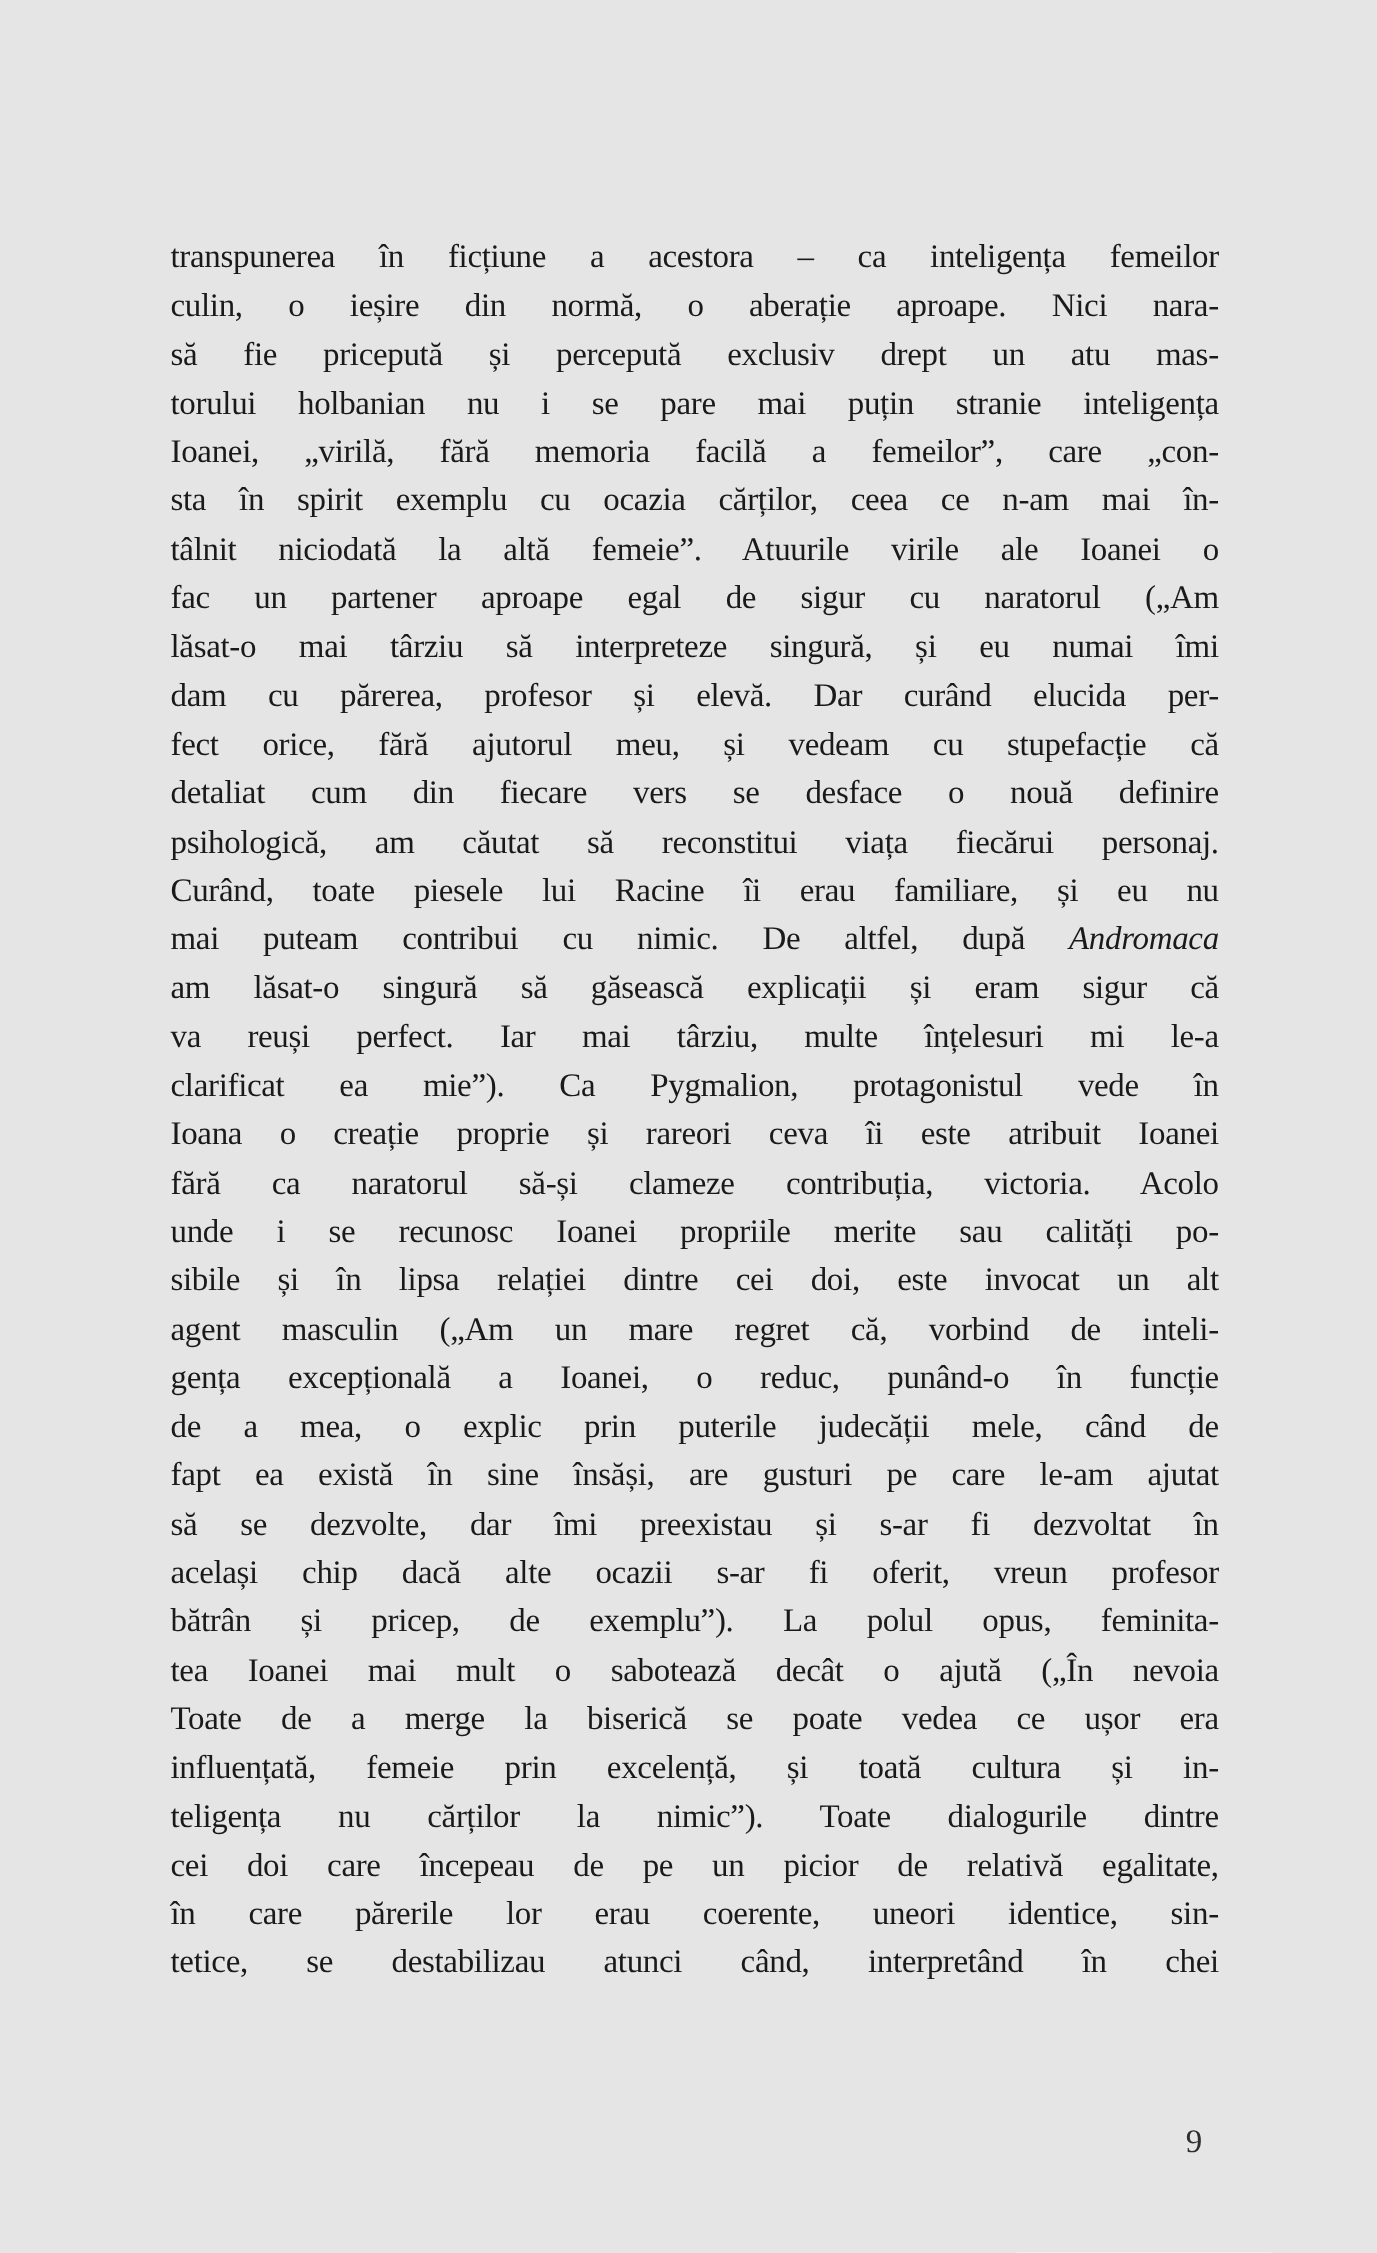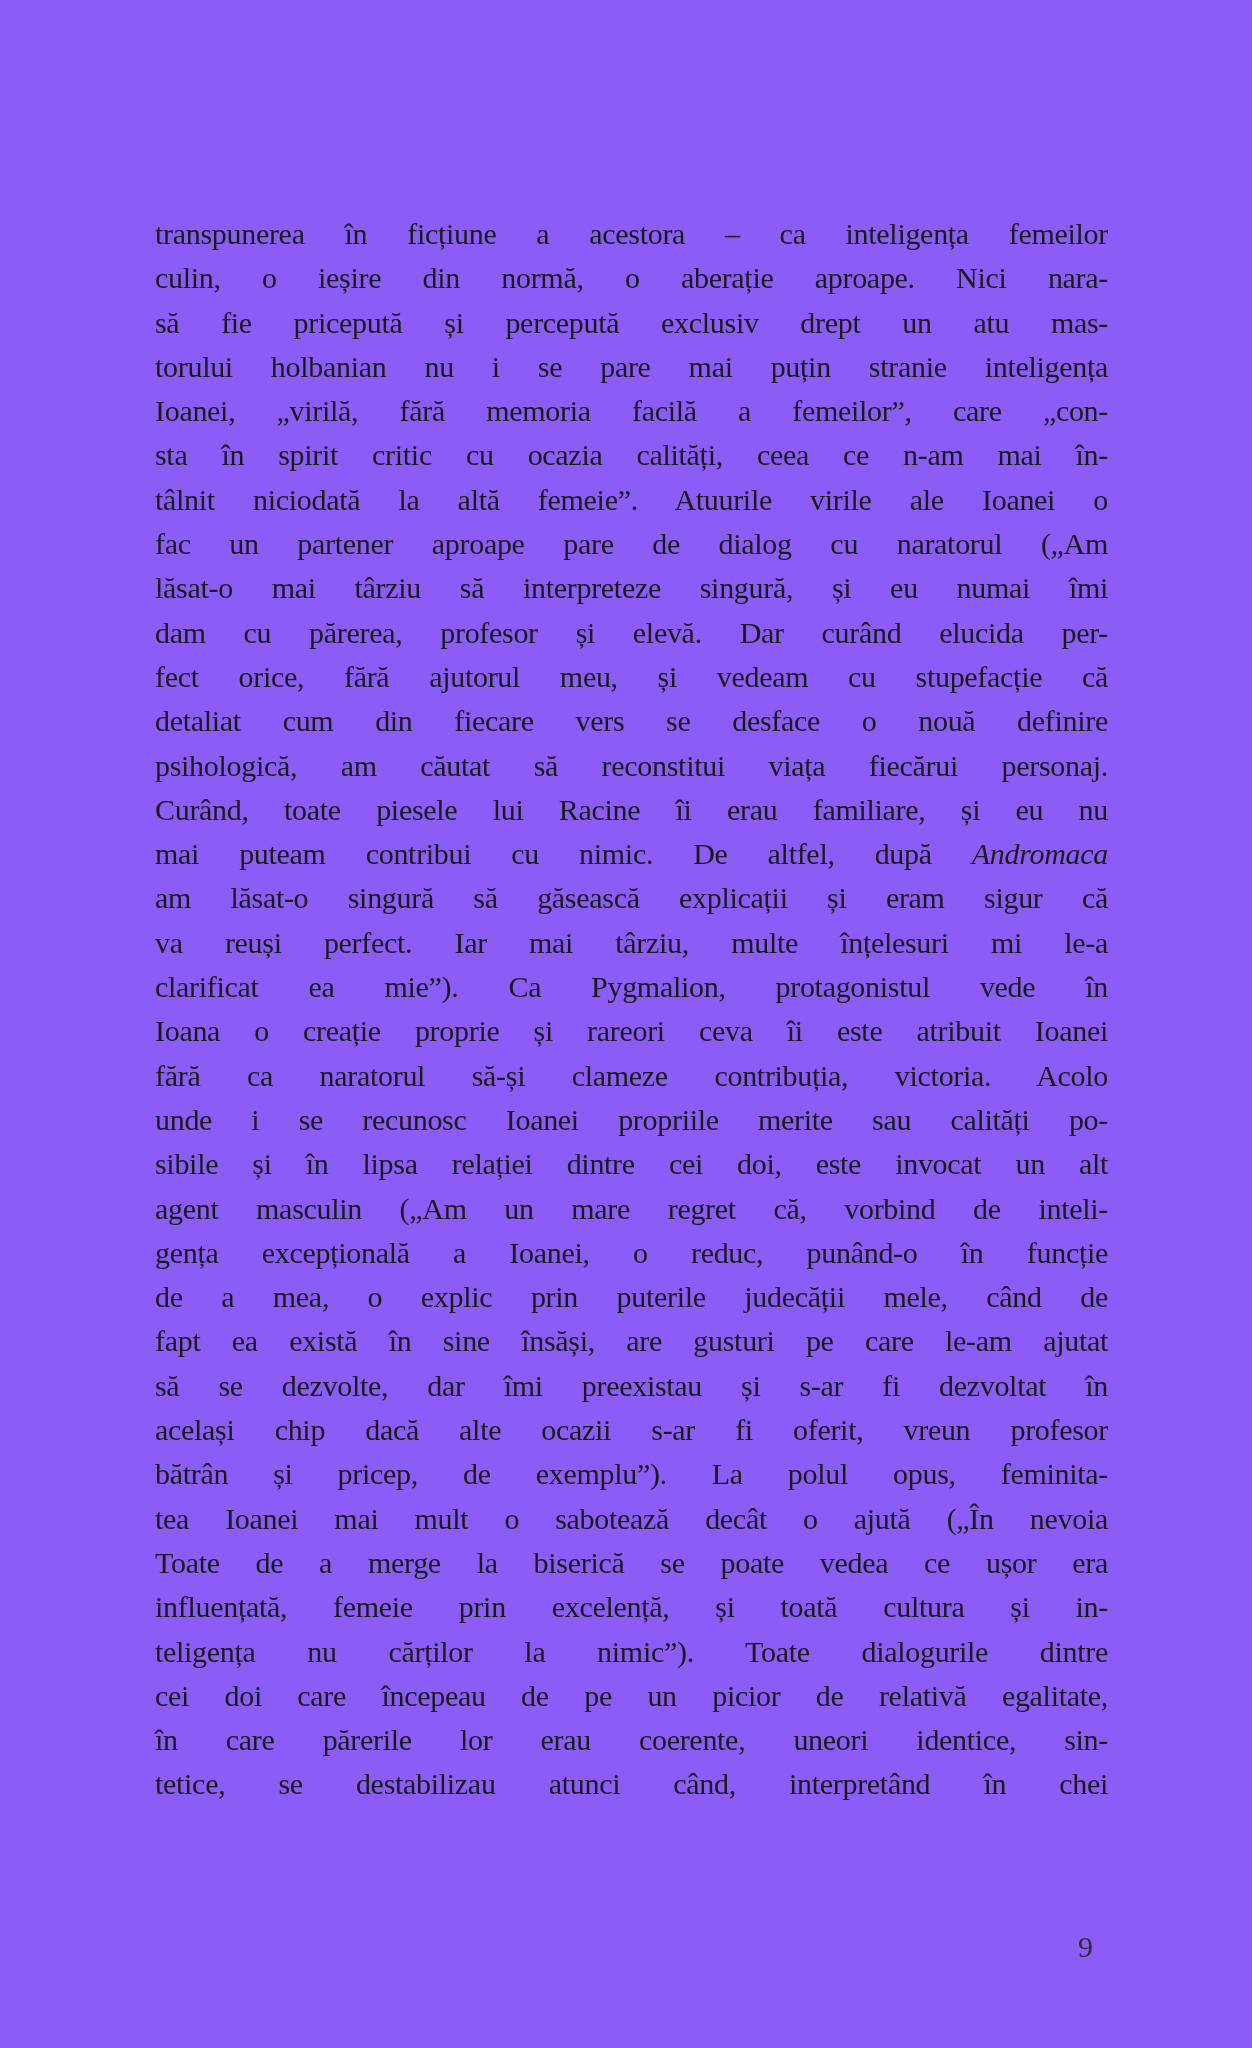--- a/index.html
+++ b/index.html
@@ -4,21 +4,21 @@
 <style>
   html, body {
     margin: 0;
     padding: 0;
     background: #ffffff;
   }
   .page {
     position: relative;
     width: 1252px;
     height: 2048px;
-    background: #8b5cf6;
+    background: #e5e5e5;
     overflow: hidden;
     font-family: "Liberation Serif", "DejaVu Serif", serif;
     color: #1a1a1a;
   }
   .page-text {
     position: absolute;
     left: 155px;
     top: 212px;
     width: 953px;
     font-size: 30px;
@@ -48,23 +48,23 @@
 </head>
 <body>
 
 <div class="page">
   <div class="page-text">
       <div class="line"><span>transpunerea în ficțiune a acestora – ca inteligența femeilor</span></div>
       <div class="line"><span>culin, o ieșire din normă, o aberație aproape. Nici nara-</span></div>
       <div class="line"><span>să fie pricepută și percepută exclusiv drept un atu mas-</span></div>
       <div class="line"><span>torului holbanian nu i se pare mai puțin stranie inteligența</span></div>
       <div class="line"><span>Ioanei, „virilă, fără memoria facilă a femeilor”, care „con-</span></div>
-      <div class="line"><span>sta în spirit critic cu ocazia calități, ceea ce n-am mai în-</span></div>
+      <div class="line"><span>sta în spirit exemplu cu ocazia cărților, ceea ce n-am mai în-</span></div>
       <div class="line"><span>tâlnit niciodată la altă femeie”. Atuurile virile ale Ioanei o</span></div>
-      <div class="line"><span>fac un partener aproape pare de dialog cu naratorul („Am</span></div>
+      <div class="line"><span>fac un partener aproape egal de sigur cu naratorul („Am</span></div>
       <div class="line"><span>lăsat-o mai târziu să interpreteze singură, și eu numai îmi</span></div>
       <div class="line"><span>dam cu părerea, profesor și elevă. Dar curând elucida per-</span></div>
       <div class="line"><span>fect orice, fără ajutorul meu, și vedeam cu stupefacție că</span></div>
       <div class="line"><span>detaliat cum din fiecare vers se desface o nouă definire</span></div>
       <div class="line"><span>psihologică, am căutat să reconstitui viața fiecărui personaj.</span></div>
       <div class="line"><span>Curând, toate piesele lui Racine îi erau familiare, și eu nu</span></div>
       <div class="line"><span>mai puteam contribui cu nimic. De altfel, după </span><em>Andromaca</em></div>
       <div class="line"><span>am lăsat-o singură să găsească explicații și eram sigur că</span></div>
       <div class="line"><span>va reuși perfect. Iar mai târziu, multe înțelesuri mi le-a</span></div>
       <div class="line"><span>clarificat ea mie”). Ca Pygmalion, protagonistul vede în</span></div>

